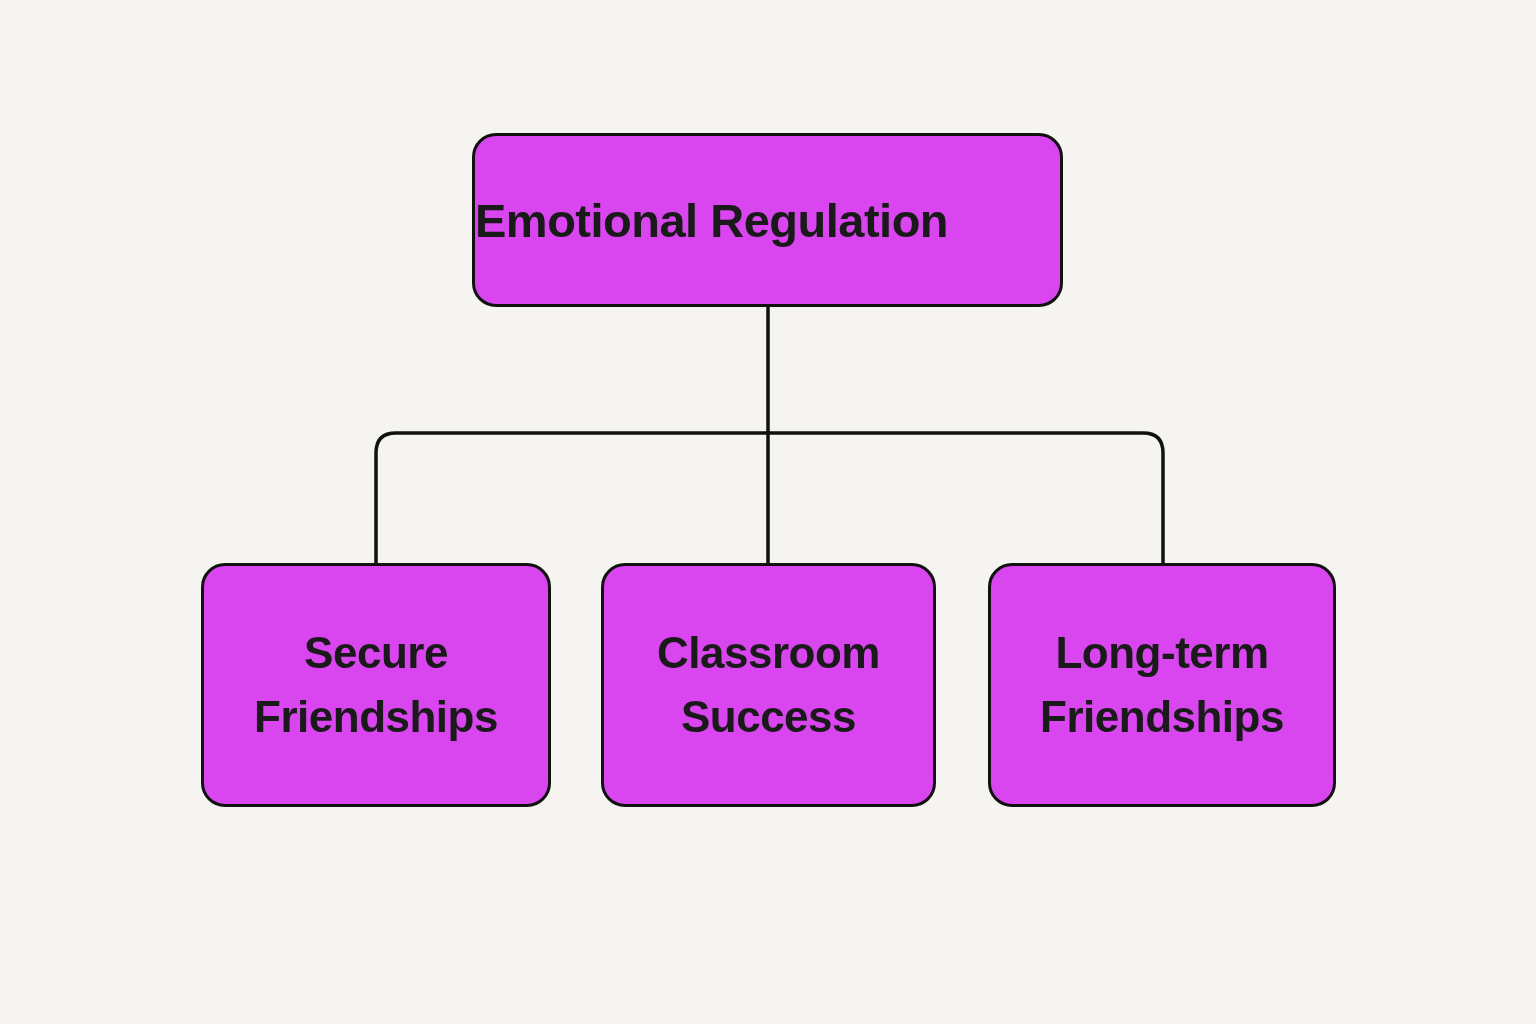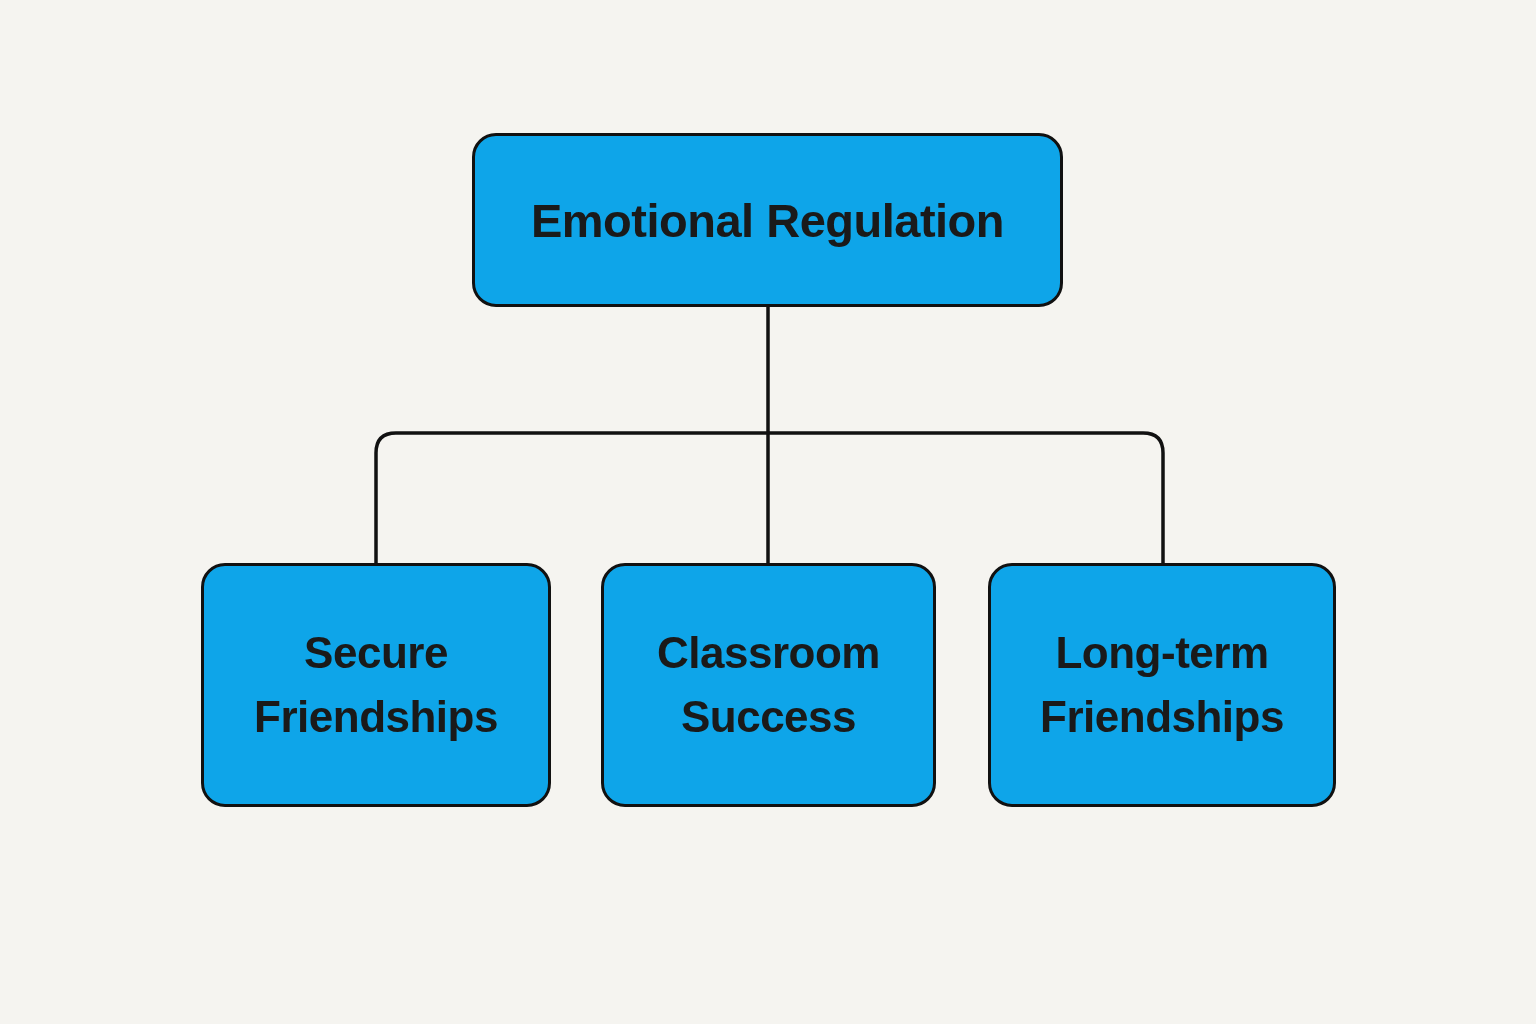--- a/index.html
+++ b/index.html
@@ -20,26 +20,26 @@
   .connectors {
     position: absolute;
     left: 0;
     top: 0;
     width: 1536px;
     height: 1024px;
   }
   .node {
     position: absolute;
     box-sizing: border-box;
-    background: #0ea5e9;
+    background: #d946ef;
     border: 3.5px solid #111111;
     border-radius: 24px;
     display: flex;
     align-items: center;
-    justify-content: center;
+    justify-content: flex-start;
     text-align: center;
     color: #1a1a1a;
     font-weight: 700;
     letter-spacing: -0.5px;
   }
   .node-root {
     left: 472px;
     top: 133px;
     width: 591px;
     height: 174px;

